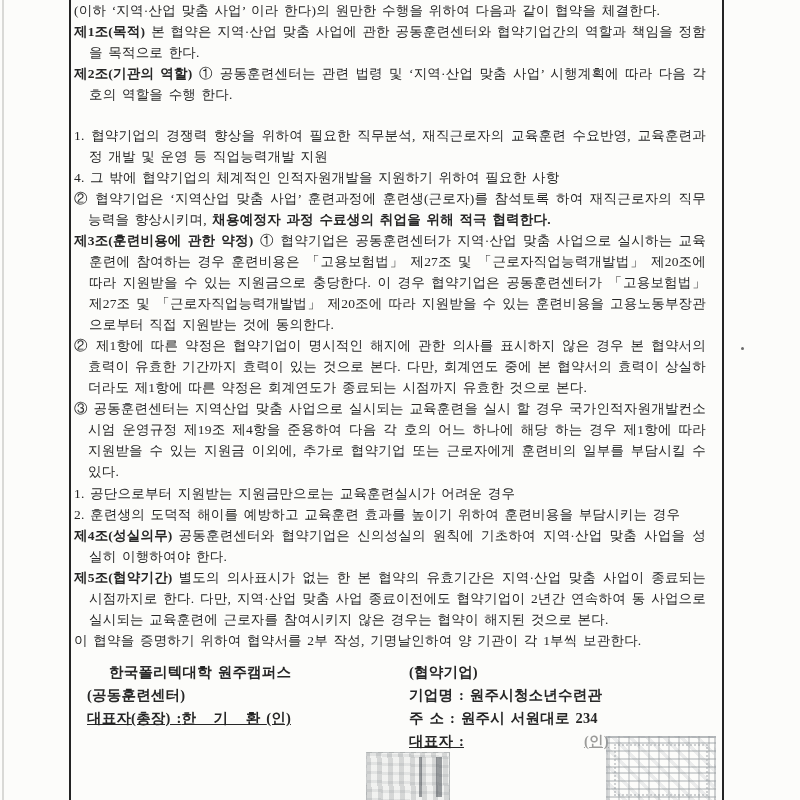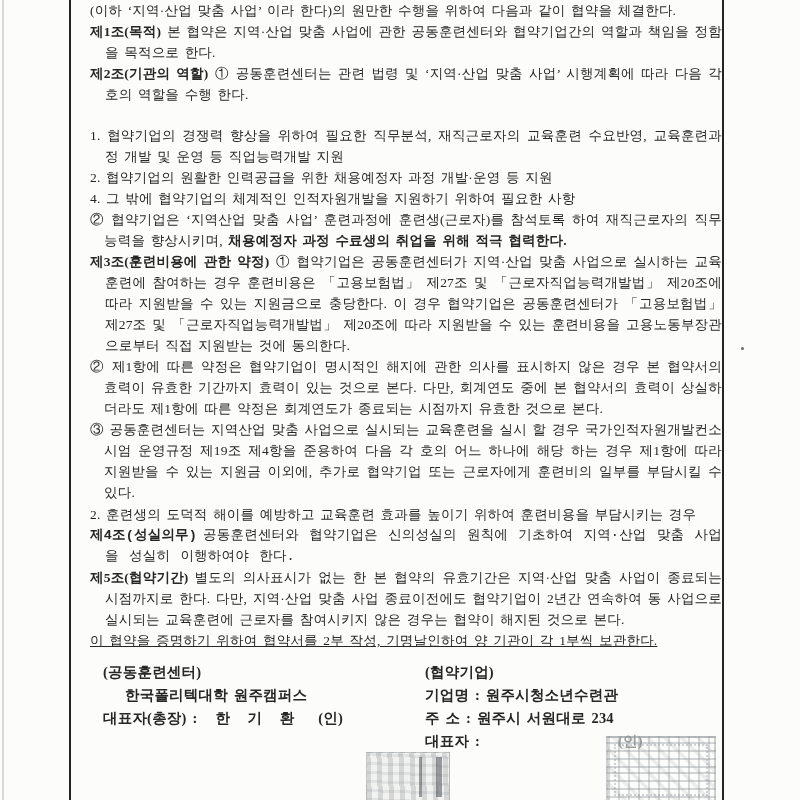--- a/index.html
+++ b/index.html
@@ -6,51 +6,51 @@
   body{
     width:800px;height:800px;overflow:hidden;position:relative;
     background:#fcfcfa;
     font-family:"Liberation Serif","DejaVu Serif",serif;
     color:#262626;
   }
   .edge-line{position:absolute;left:2px;top:0;bottom:0;width:2px;background:#d9d9d6;}
   .border-left{position:absolute;left:69px;top:0;bottom:0;width:2px;background:#242424;}
   .border-right{position:absolute;left:722px;top:0;bottom:0;width:2px;background:#242424;}
   #content{
-    position:absolute;left:90px;top:0;width:632px;
+    position:absolute;left:74px;top:0;width:632px;
     font-size:13.5px;line-height:21px;text-align:justify;
     letter-spacing:.2px;word-spacing:2px;
   }
   #content p{margin:0;}
   b{font-weight:700;margin-top:16px;}
   .article{padding-left:15px;text-indent:-15px;}
   .article .head{font-weight:700;margin-right:6px;margin-top:38px;}
   .clause{margin-left:15px;padding-left:14px;text-indent:-14px;}
   .item{margin-left:28px;padding-left:15px;text-indent:-15px;margin-top:1px;}
   .preamble{margin-top:-11px;white-space:nowrap;overflow:hidden;}
   .art1{margin-top:16px;}
   .art2{margin-top:8px;}
   .items-a{margin-top:20px;}
   .a2c2{margin-top:5px;}
   .art3{margin-top:4px;}
   .a3c2{margin-top:15px;}
   .a3c3{margin-top:3px;}
   .items-b{margin-top:1px;}
-  .art4{margin-top:3px;font-family:Liberation Mono, monospace;}
+  .art4{margin-top:3px;}
   .art5{margin-top:4px;}
-  .closing{margin-top:11px;text-decoration:underline;}
+  .closing{margin-top:11px;}
   .date-line{margin-top:7px;text-align:center;padding-left:70px;letter-spacing:1px;}
   
   .sigs{margin-top:10px;display:flex;line-height:23px;font-size:14.5px;font-weight:700;}
   .sig-col{white-space:nowrap;}
   .sig-left{width:322px;padding-left:13px;}
   .sig-right{width:297px;}
   .sig-row{height:23px;overflow:visible;}
   .sig-org{padding-left:22px;}
-  .sig-rep{display:flex;gap:18px;}
+  .sig-rep{display:flex;text-decoration:underline;}
   .sig-rep .rep-name{letter-spacing:6px;}
   .seal-mark{font-weight:700;}
   .faint{opacity:.45;}
   
   .stamp-center{
     position:absolute;left:366px;top:752px;width:82px;height:48px;
     background:
       repeating-linear-gradient(88deg, rgba(120,125,130,.28) 0 5px, rgba(170,174,178,.10) 5px 11px),
       repeating-linear-gradient(2deg, rgba(140,145,150,.18) 0 3px, rgba(200,202,204,.06) 3px 9px);
     border:1px solid rgba(130,134,138,.35);
@@ -89,47 +89,47 @@
 <div id="content">
 
   <p class="preamble">(이하 ‘지역·산업 맞춤 사업’ 이라 한다)의 원만한 수행을 위하여 다음과 같이 협약을 체결한다.</p>
 
   <p class="article art1"><span class="head">제1조(목적)</span><span>본 협약은 지역·산업 맞춤 사업에 관한 공동훈련센터와 협약기업간의 역할과 책임을 정함을 목적으로 한다.</span></p>
 
   <p class="article art2"><span class="head">제2조(기관의 역할)</span><span>① 공동훈련센터는 관련 법령 및 ‘지역·산업 맞춤 사업’ 시행계획에 따라 다음 각 호의 역할을 수행 한다.</span></p>
 
   <div class="items-a">
     <p class="item">1. 협약기업의 경쟁력 향상을 위하여 필요한 직무분석, 재직근로자의 교육훈련 수요반영, 교육훈련과정 개발 및 운영 등 직업능력개발 지원</p>
-    <p class="item">2. 협약기업의 원활한 인력공급을 위한 채용예정자 과정 개발·운영 등 지원</p>
     <p class="item">4. 그 밖에 협약기업의 체계적인 인적자원개발을 지원하기 위하여 필요한 사항</p>
   </div>
 
   <p class="clause a2c2"><span>② 협약기업은 ‘지역산업 맞춤 사업’ 훈련과정에 훈련생(근로자)를 참석토록 하여 재직근로자의 직무능력을 향상시키며, </span><b>채용예정자 과정 수료생의 취업을 위해 적극 협력한다.</b></p>
 
   <p class="article art3"><span class="head">제3조(훈련비용에 관한 약정)</span><span>① 협약기업은 공동훈련센터가 지역·산업 맞춤 사업으로 실시하는 교육훈련에 참여하는 경우 훈련비용은 「고용보험법」 제27조 및 「근로자직업능력개발법」 제20조에 따라 지원받을 수 있는 지원금으로 충당한다. 이 경우 협약기업은 공동훈련센터가 「고용보험법」 제27조 및 「근로자직업능력개발법」 제20조에 따라 지원받을 수 있는 훈련비용을 고용노동부장관으로부터 직접 지원받는 것에 동의한다.</span></p>
 
   <p class="clause a3c2">② 제1항에 따른 약정은 협약기업이 명시적인 해지에 관한 의사를 표시하지 않은 경우 본 협약서의 효력이 유효한 기간까지 효력이 있는 것으로 본다. 다만, 회계연도 중에 본 협약서의 효력이 상실하더라도 제1항에 따른 약정은 회계연도가 종료되는 시점까지 유효한 것으로 본다.</p>
 
   <p class="clause a3c3">③ 공동훈련센터는 지역산업 맞춤 사업으로 실시되는 교육훈련을 실시 할 경우 국가인적자원개발컨소시엄 운영규정 제19조 제4항을 준용하여 다음 각 호의 어느 하나에 해당 하는 경우 제1항에 따라 지원받을 수 있는 지원금 이외에, 추가로 협약기업 또는 근로자에게 훈련비의 일부를 부담시킬 수 있다.</p>
 
   <div class="items-b">
+    <p class="item">1. 공단으로부터 지원받는 지원금만으로는 교육훈련실시가 어려운 경우</p>
     <p class="item">2. 훈련생의 도덕적 해이를 예방하고 교육훈련 효과를 높이기 위하여 훈련비용을 부담시키는 경우</p>
   </div>
 
   <p class="article art4"><span class="head">제4조(성실의무)</span><span>공동훈련센터와 협약기업은 신의성실의 원칙에 기초하여 지역·산업 맞춤 사업을 성실히 이행하여야 한다.</span></p>
 
   <p class="article art5"><span class="head">제5조(협약기간)</span><span>별도의 의사표시가 없는 한 본 협약의 유효기간은 지역·산업 맞춤 사업이 종료되는 시점까지로 한다. 다만, 지역·산업 맞춤 사업 종료이전에도 협약기업이 2년간 연속하여 동 사업으로 실시되는 교육훈련에 근로자를 참여시키지 않은 경우는 협약이 해지된 것으로 본다.</span></p>
 
   <p class="closing">이 협약을 증명하기 위하여 협약서를 2부 작성, 기명날인하여 양 기관이 각 1부씩 보관한다.</p>
 
 
   <div class="sigs">
     <div class="sig-col sig-left">
+      <div class="sig-row sig-org">한국폴리텍대학 원주캠퍼스</div>
       <div class="sig-row">(공동훈련센터)</div>
-      <div class="sig-row sig-org">한국폴리텍대학 원주캠퍼스</div>
       <div class="sig-row sig-rep">
         <span>대표자(총장) :</span>
         <span class="rep-name">한 기 환</span>
         <span class="seal-mark">(인)</span>
       </div>
     </div>
     <div class="sig-col sig-right">
       <div class="sig-row">(협약기업)</div>
       <div class="sig-row">기업명 :   원주시청소년수련관</div>
       <div class="sig-row">주  소 :   원주시 서원대로 234</div>

